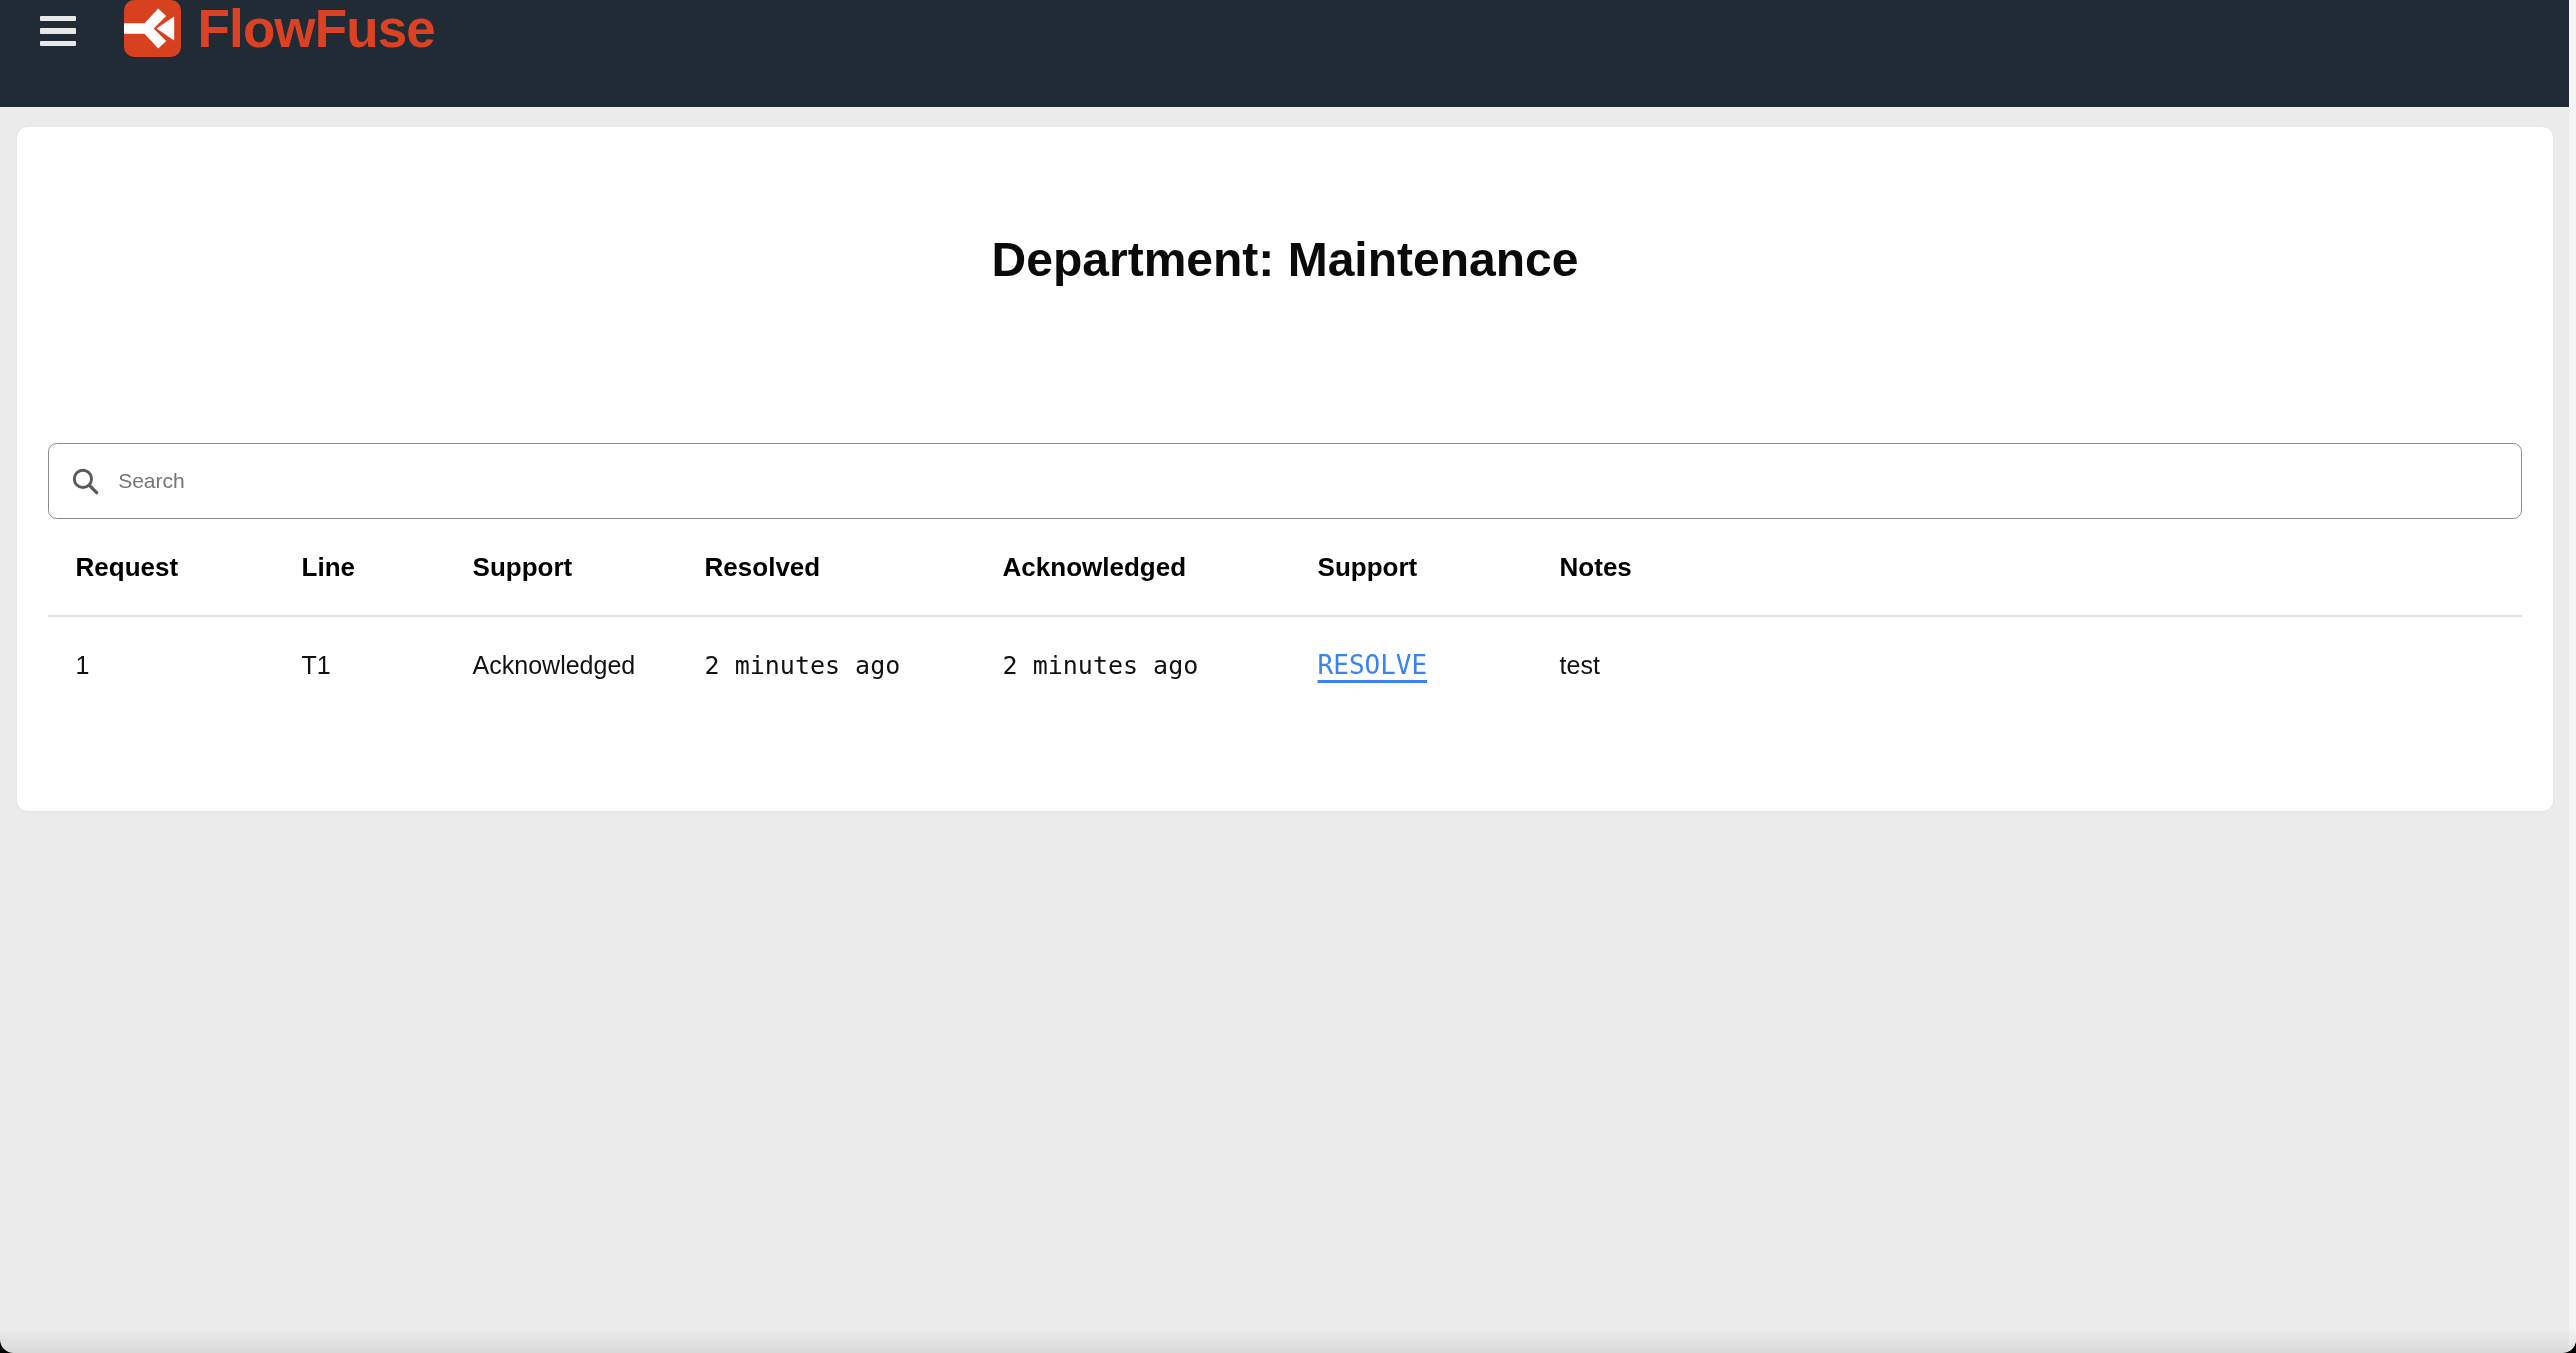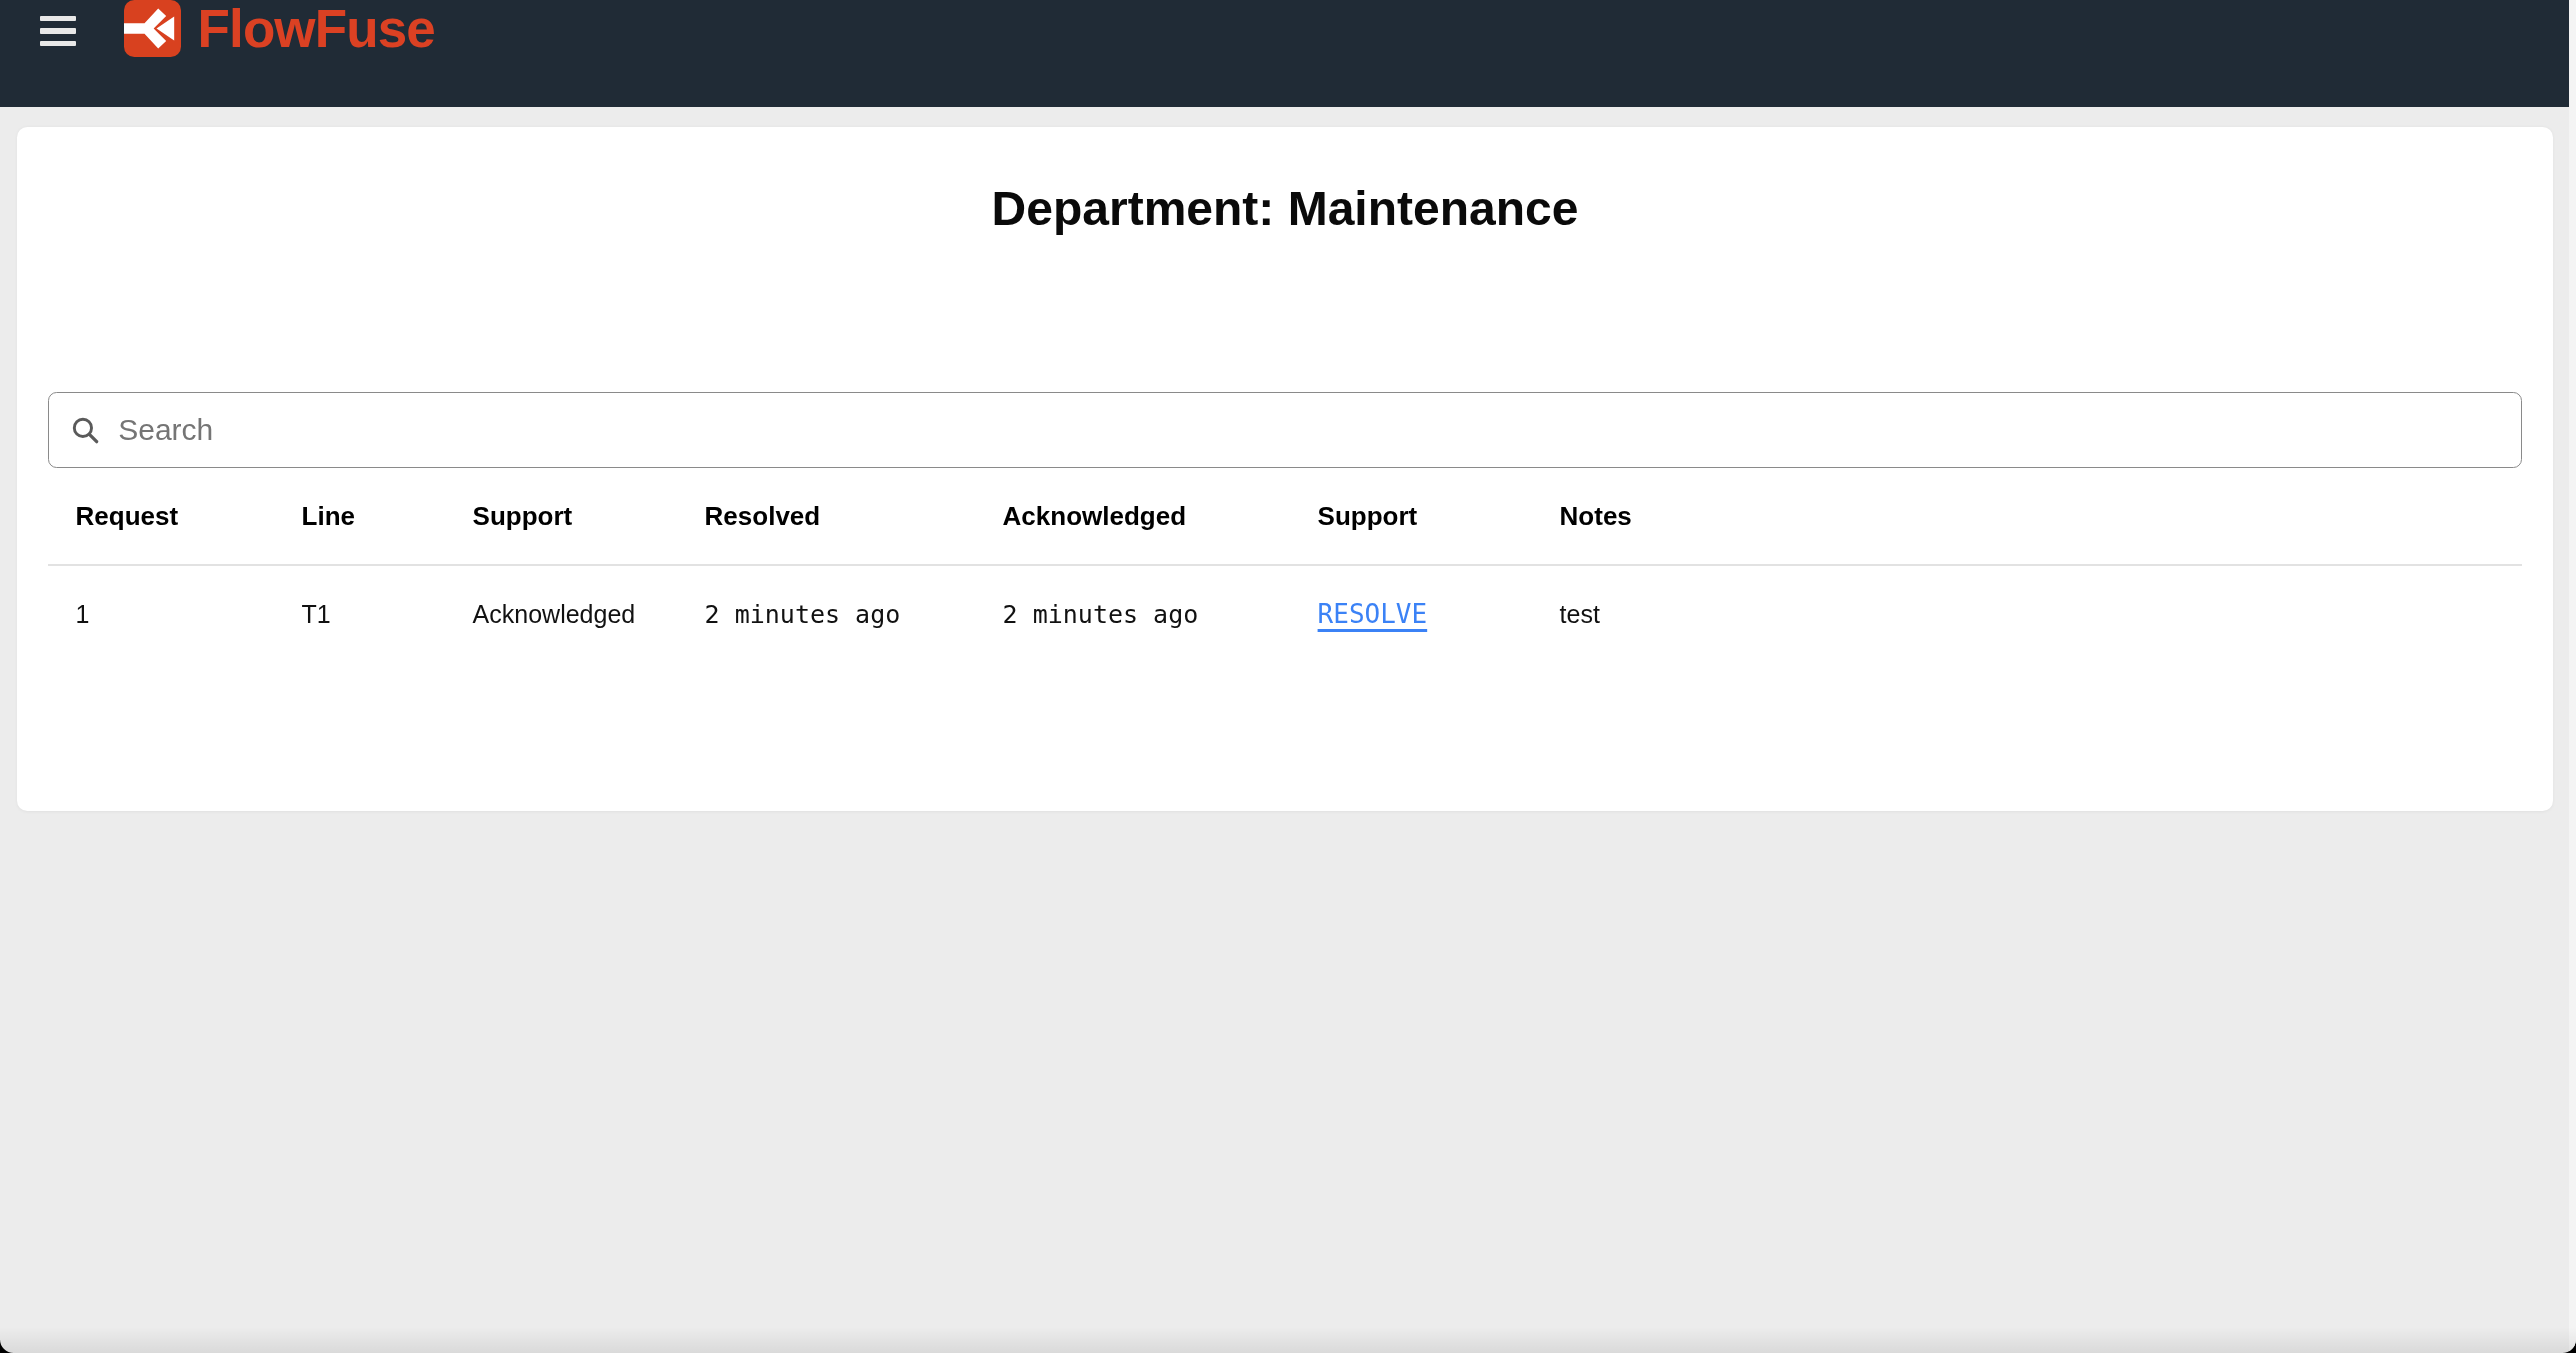--- a/index.html
+++ b/index.html
@@ -58,21 +58,21 @@
     left: 17px; top: 127px;
     width: 2536px; height: 684px;
     background: #FFFFFF;
     border-radius: 10.3px;
     box-shadow: 0 0.9px 3.4px rgba(0,0,0,0.05);
     box-sizing: border-box;
     padding: 0 31px;
   }
   .page-title {
     margin: 0;
-    padding-top: 58px;
+    padding-top: 109px;
     text-align: center;
     font-size: 48px;
     font-weight: bold;
     color: #0A0A0A;
     line-height: 1;
   }
   
   .search-box {
     margin-top: 159px;
     height: 76px;
@@ -82,21 +82,21 @@
     align-items: center;
     padding: 0 20.7px;
     box-sizing: border-box;
     background: #fff;
     gap: 15.5px;
   }
   .search-box svg { flex: 0 0 auto; }
   .search-input {
     flex: 1;
     border: none; outline: none;
-    font-size: 30px;
+    font-size: 21px;
     color: #333;
     font-family: "Liberation Sans", sans-serif;
     background: transparent;
   }
   .search-input::placeholder { color: #757575; opacity: 1; }
   
   table.requests {
     width: 100%;
     border-collapse: collapse;
     table-layout: fixed;

